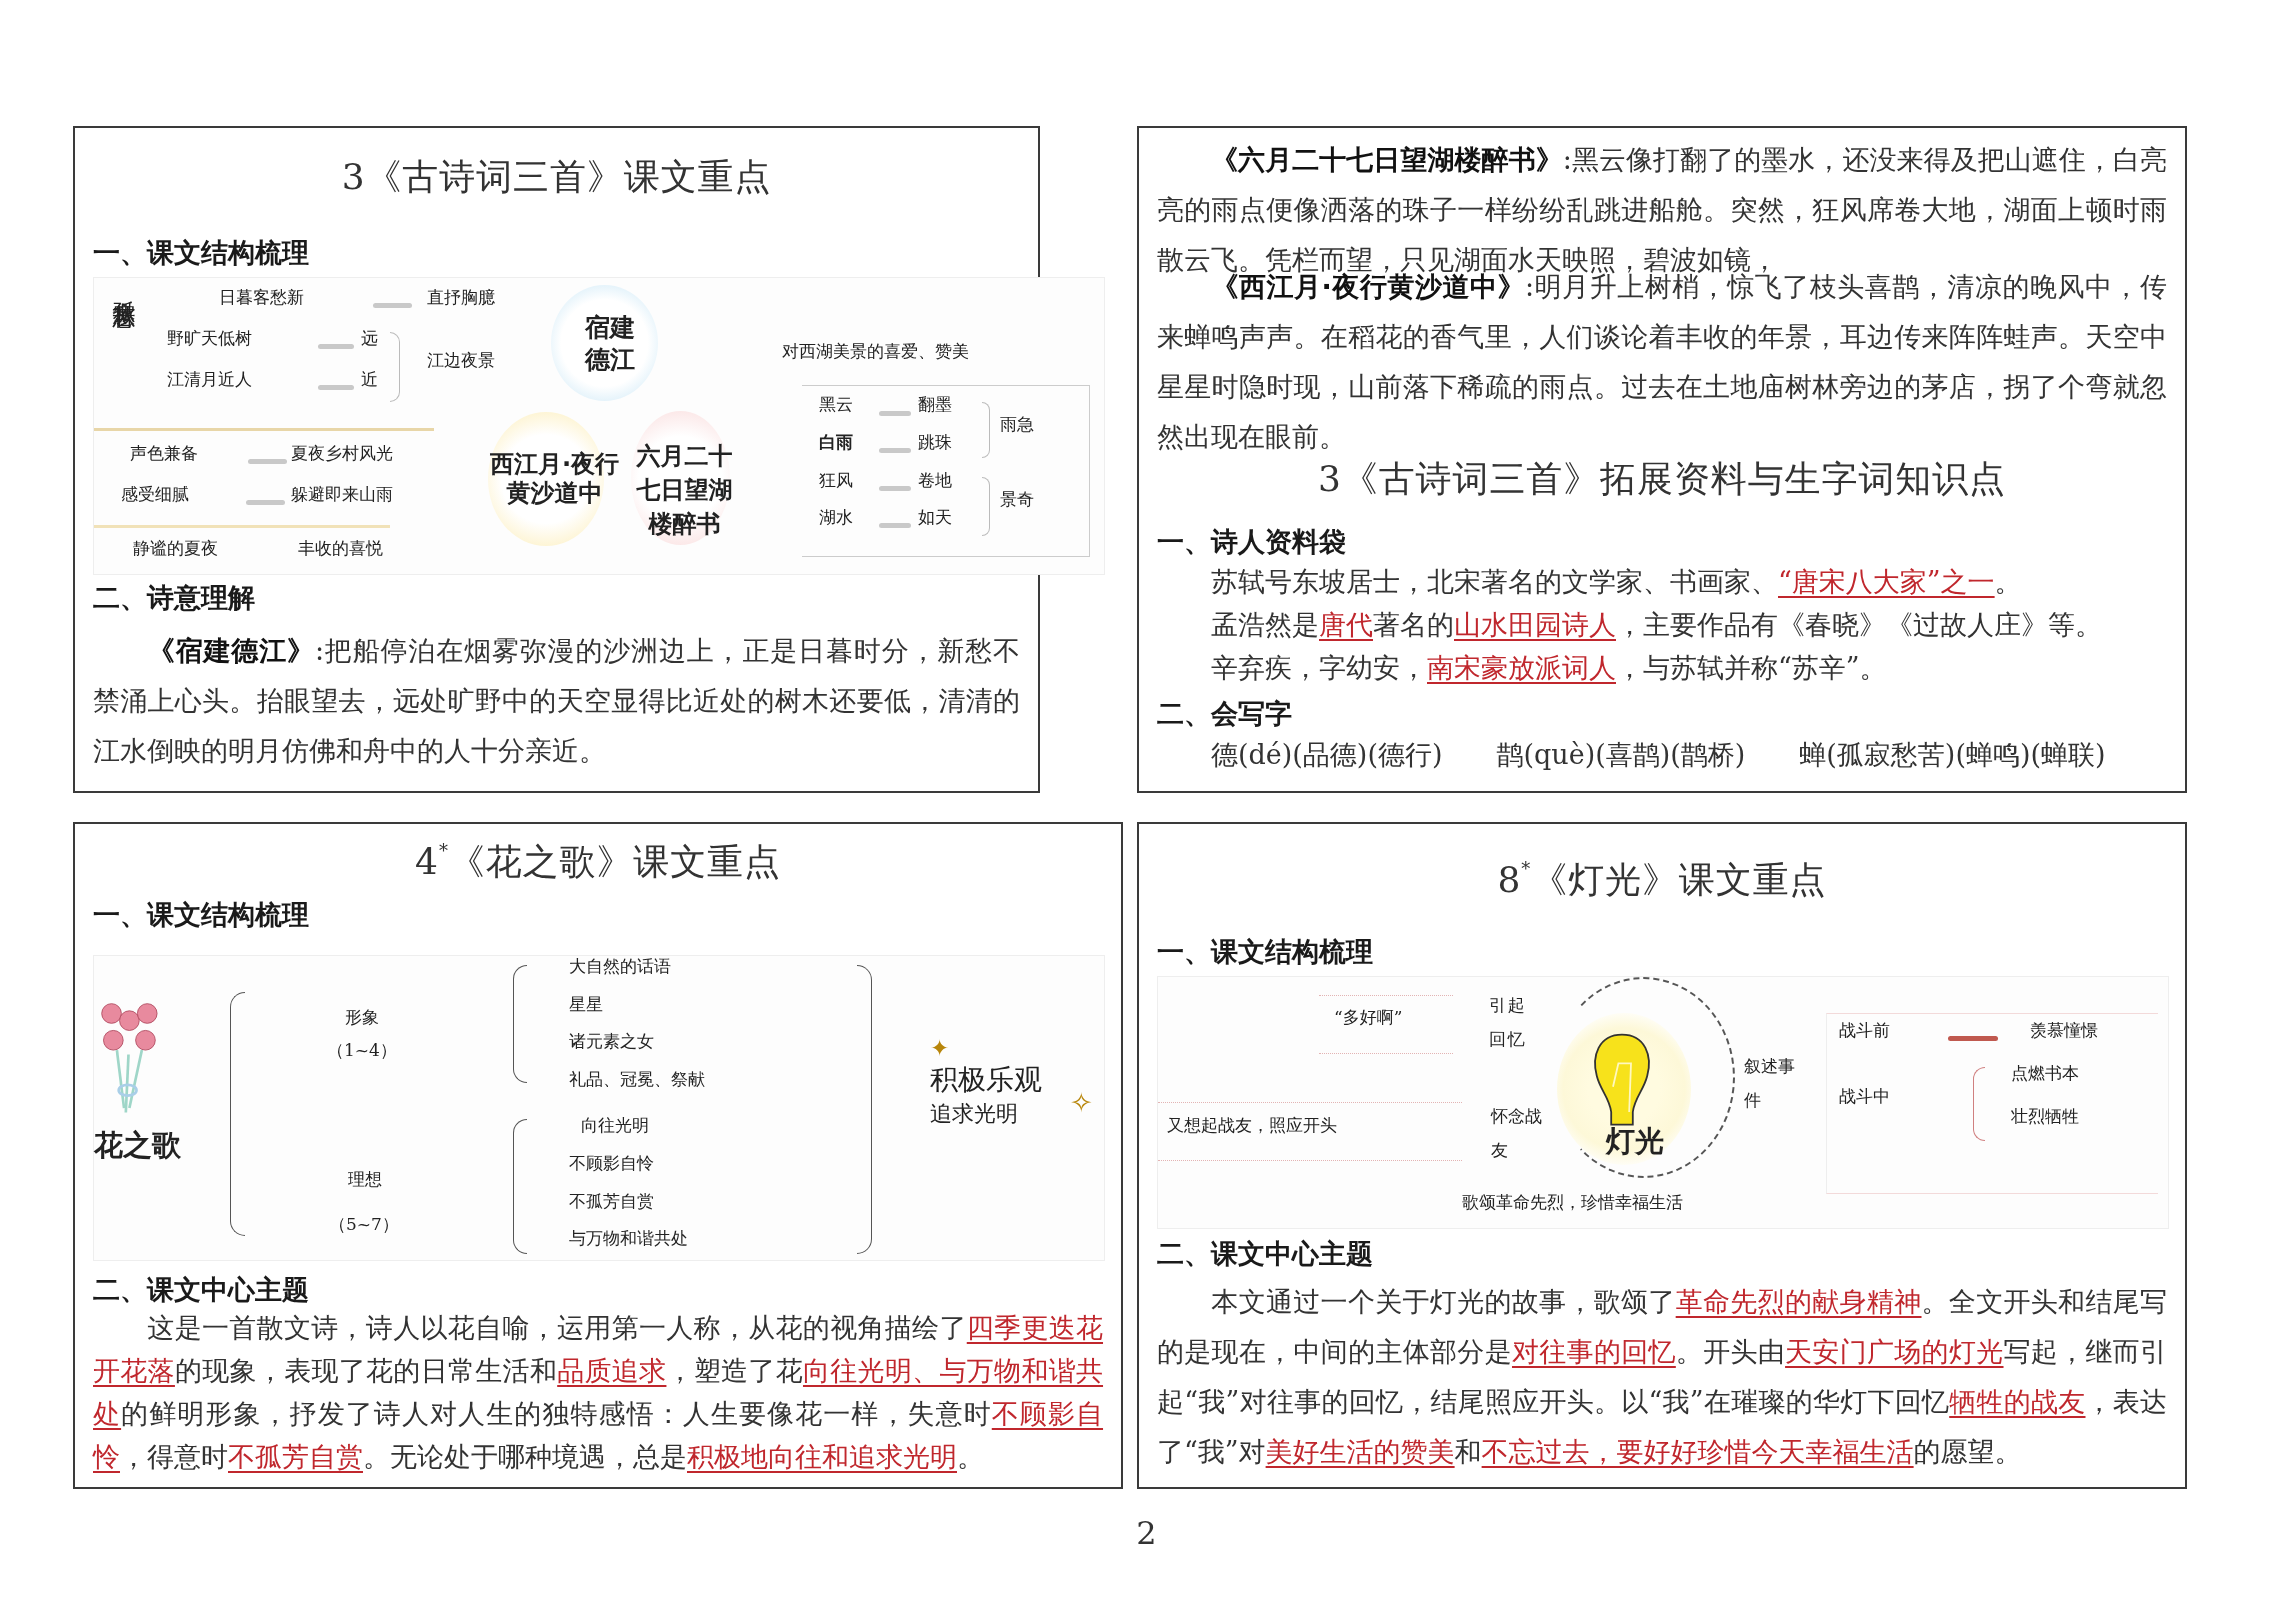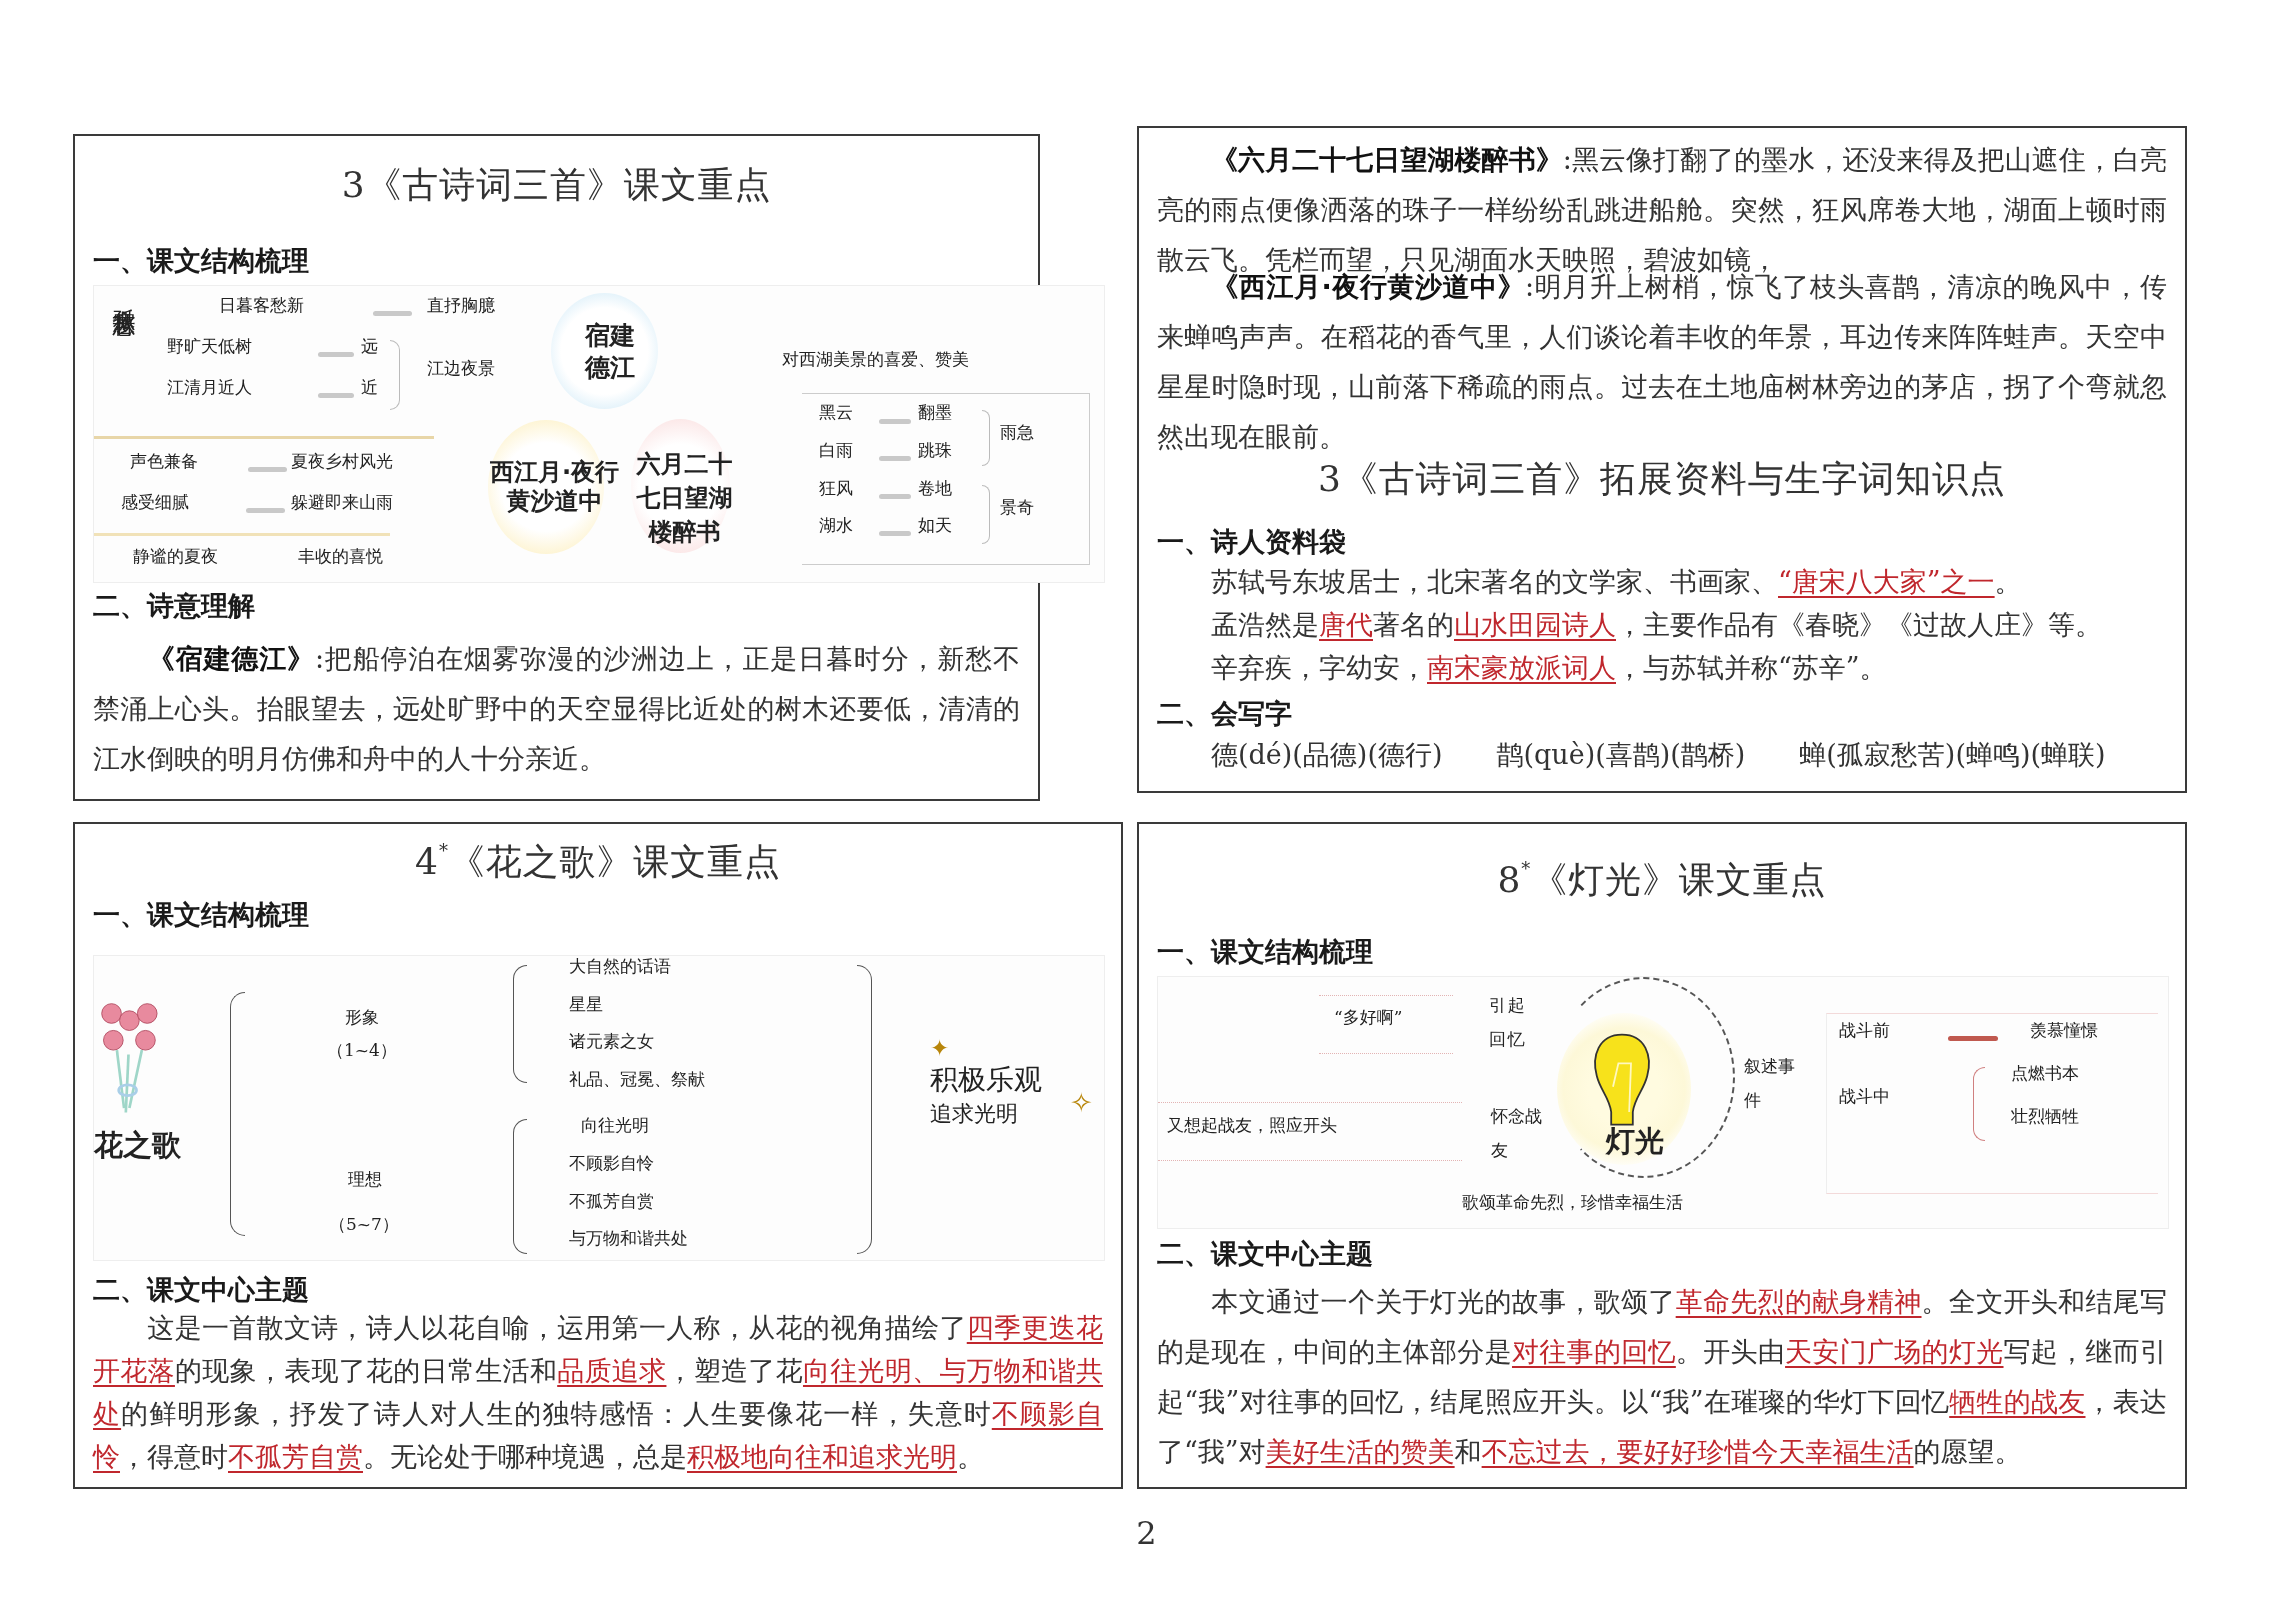--- a/index.html
+++ b/index.html
@@ -1,19 +1,19 @@
 <!DOCTYPE html>
 <html style="font-size:14.3px"><head>
 <meta charset="utf-8">
 <style>
   html, body { margin:0; padding:0; background:#ffffff; }
   body { width:2293px; height:1621px; position:relative; overflow:hidden;
          font-family:"DejaVu Serif","Liberation Serif",serif; color:#2b2b2b; }
   .panel { position:absolute; border:2.7px solid #3a3a3a; box-sizing:border-box; background:#fff; }
-  #p-tl { left:73px; top:134px; width:967px; height:667px;padding-left:16px; }
+  #p-tl { left:73px; top:126px; width:967px; height:667px;padding-left:16px; }
   #p-tr { left:1137px; top:126px; width:1050px; height:667px; }
   #p-bl { left:73px; top:822px; width:1050px; height:667px; }
   #p-br { left:1137px; top:822px; width:1050px; height:667px; }
   .title { position:absolute; left:0; right:0; text-align:center; font-size:36px; color:#333;
            font-family:"DejaVu Serif","Liberation Serif",serif; letter-spacing:0.9px; }
   .title sup { font-size:18px; vertical-align:top; position:relative; top:1.8px; }
   .sec { position:absolute; left:18px; font-size:27px; font-weight:bold; color:#1a1a1a;
          font-family:"DejaVu Sans","Liberation Sans",sans-serif; }
   .para { position:absolute; left:18px; right:18px; font-size:27px; line-height:50px; color:#333;
           text-align:justify; }
@@ -69,21 +69,21 @@
     <div class="circle" style="left:394px; top:134px; width:116px; height:134px; background:radial-gradient(circle,#ffffff 50%,#fdf1c6 85%,#ffffff 100%);"></div>
     <div class="dtxt b" style="left:389px; top:172px; width:143px; white-space:normal; font-size:24px; line-height:29px; text-align:center;">西江月·夜行黄沙道中</div>
     <div class="circle" style="left:537px; top:133px; width:99px; height:134px; background:radial-gradient(circle,#ffffff 50%,#fbe5e5 85%,#ffffff 100%);"></div>
     <div class="dtxt b" style="left:541px; top:161px; width:99px; white-space:normal; font-size:24px; line-height:34px; text-align:center;">六月二十七日望湖楼醉书</div>
 
     <div class="dtxt" style="left:688px; top:63px;">对西湖美景的喜爱、赞美</div>
     <div style="position:absolute; left:708px; top:107px; width:287px; height:170px; border:0.9px solid #ccc; border-left:none;"></div>
     <div class="dtxt" style="left:725px; top:116px;">黑云</div>
     <div class="dash" style="left:785px; top:133px; width:32px;"></div>
     <div class="dtxt" style="left:824px; top:116px;">翻墨</div>
-    <div class="dtxt" style="left:725px; top:154px;">白雨</div>
+    <div class="dtxt" style="left:725px; top:154px;font-weight:bold;">白雨</div>
     <div class="dash" style="left:785px; top:170px; width:32px;"></div>
     <div class="dtxt" style="left:824px; top:154px;">跳珠</div>
     <div class="dtxt" style="left:725px; top:192px;">狂风</div>
     <div class="dash" style="left:785px; top:208px; width:32px;"></div>
     <div class="dtxt" style="left:824px; top:192px;">卷地</div>
     <div class="dtxt" style="left:725px; top:229px;">湖水</div>
     <div class="dash" style="left:785px; top:245px; width:32px;"></div>
     <div class="dtxt" style="left:824px; top:229px;">如天</div>
     <div class="brace" style="left:888px; top:124px; width:7.2px; height:54px; border-color:#bbb;"></div>
     <div class="dtxt" style="left:906px; top:136px;">雨急</div>

